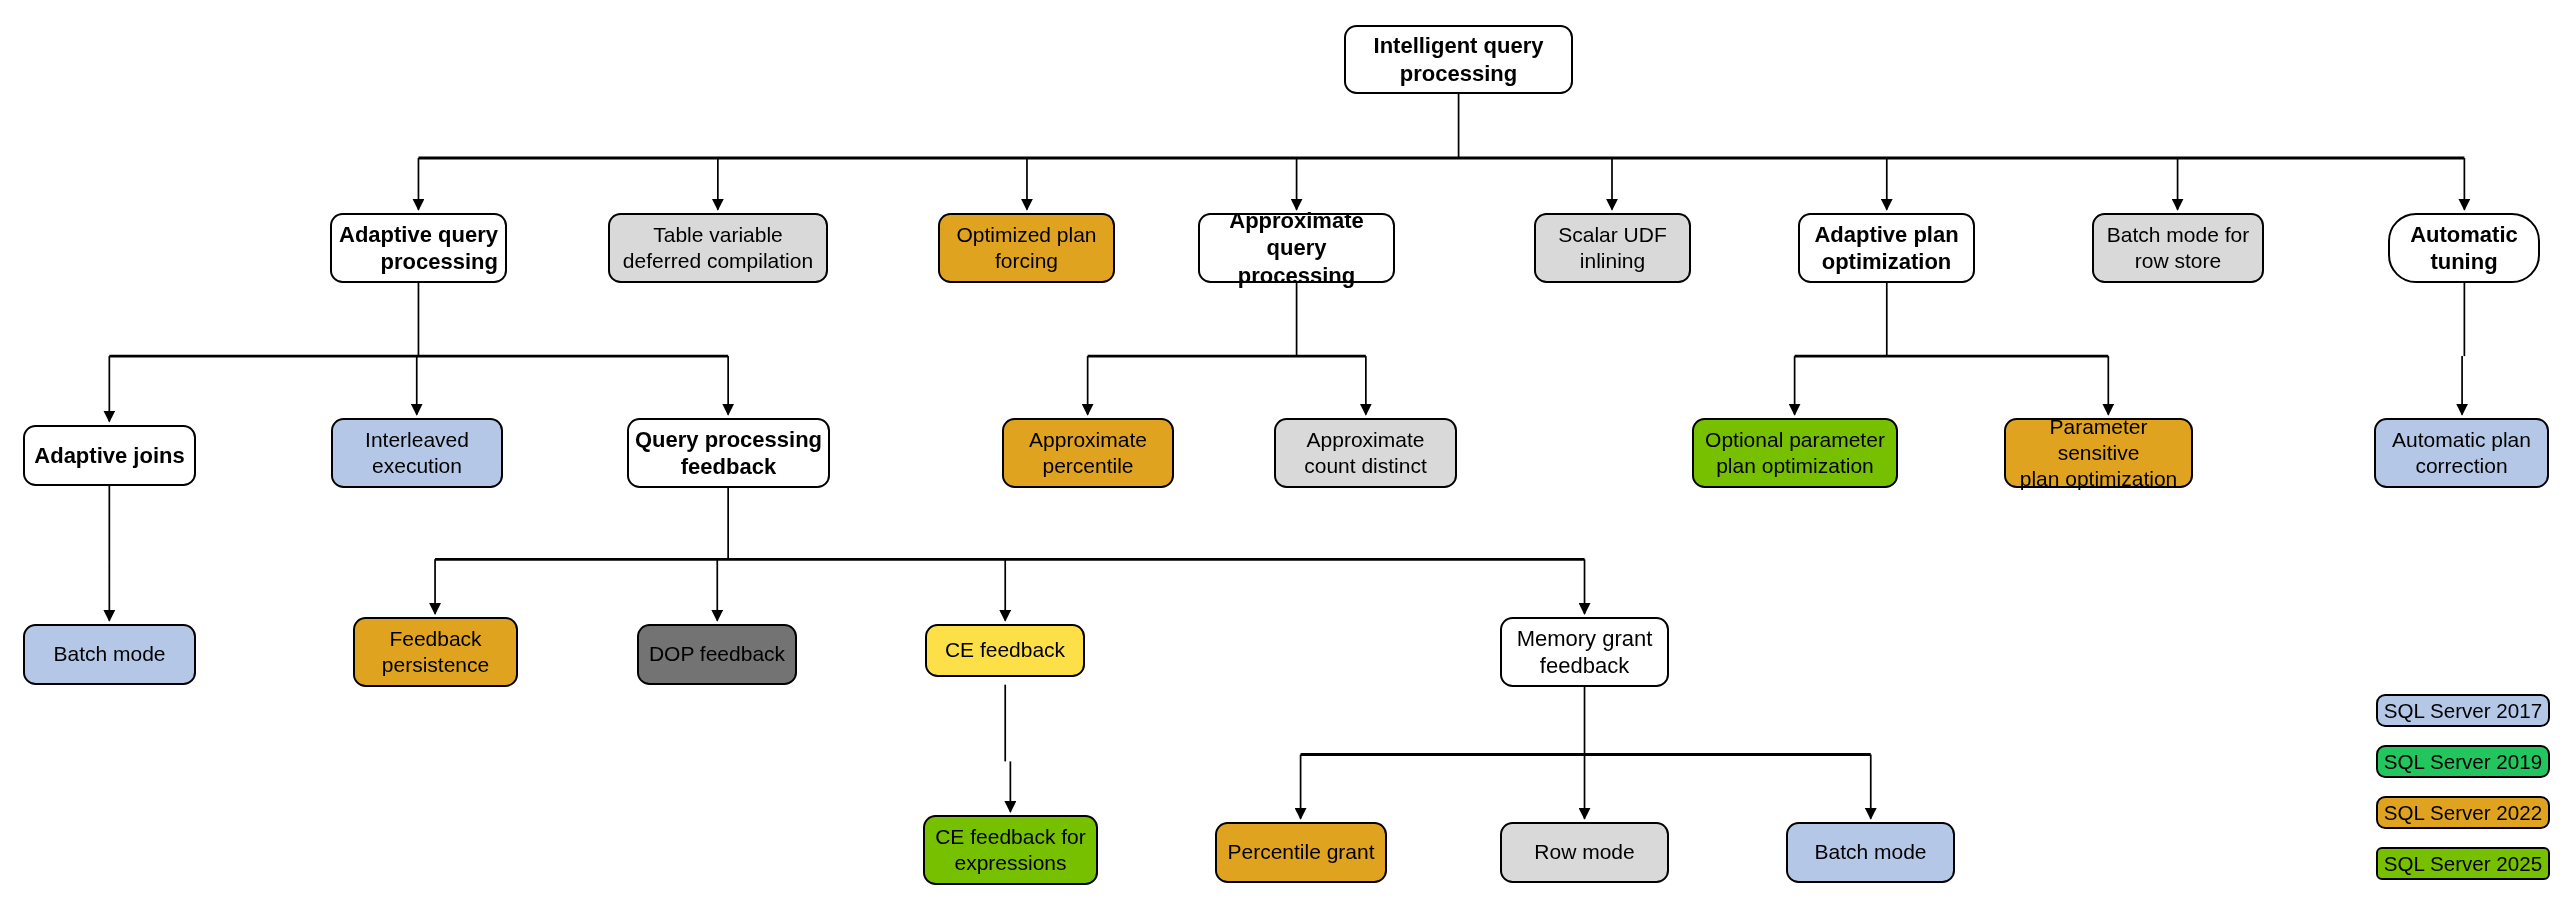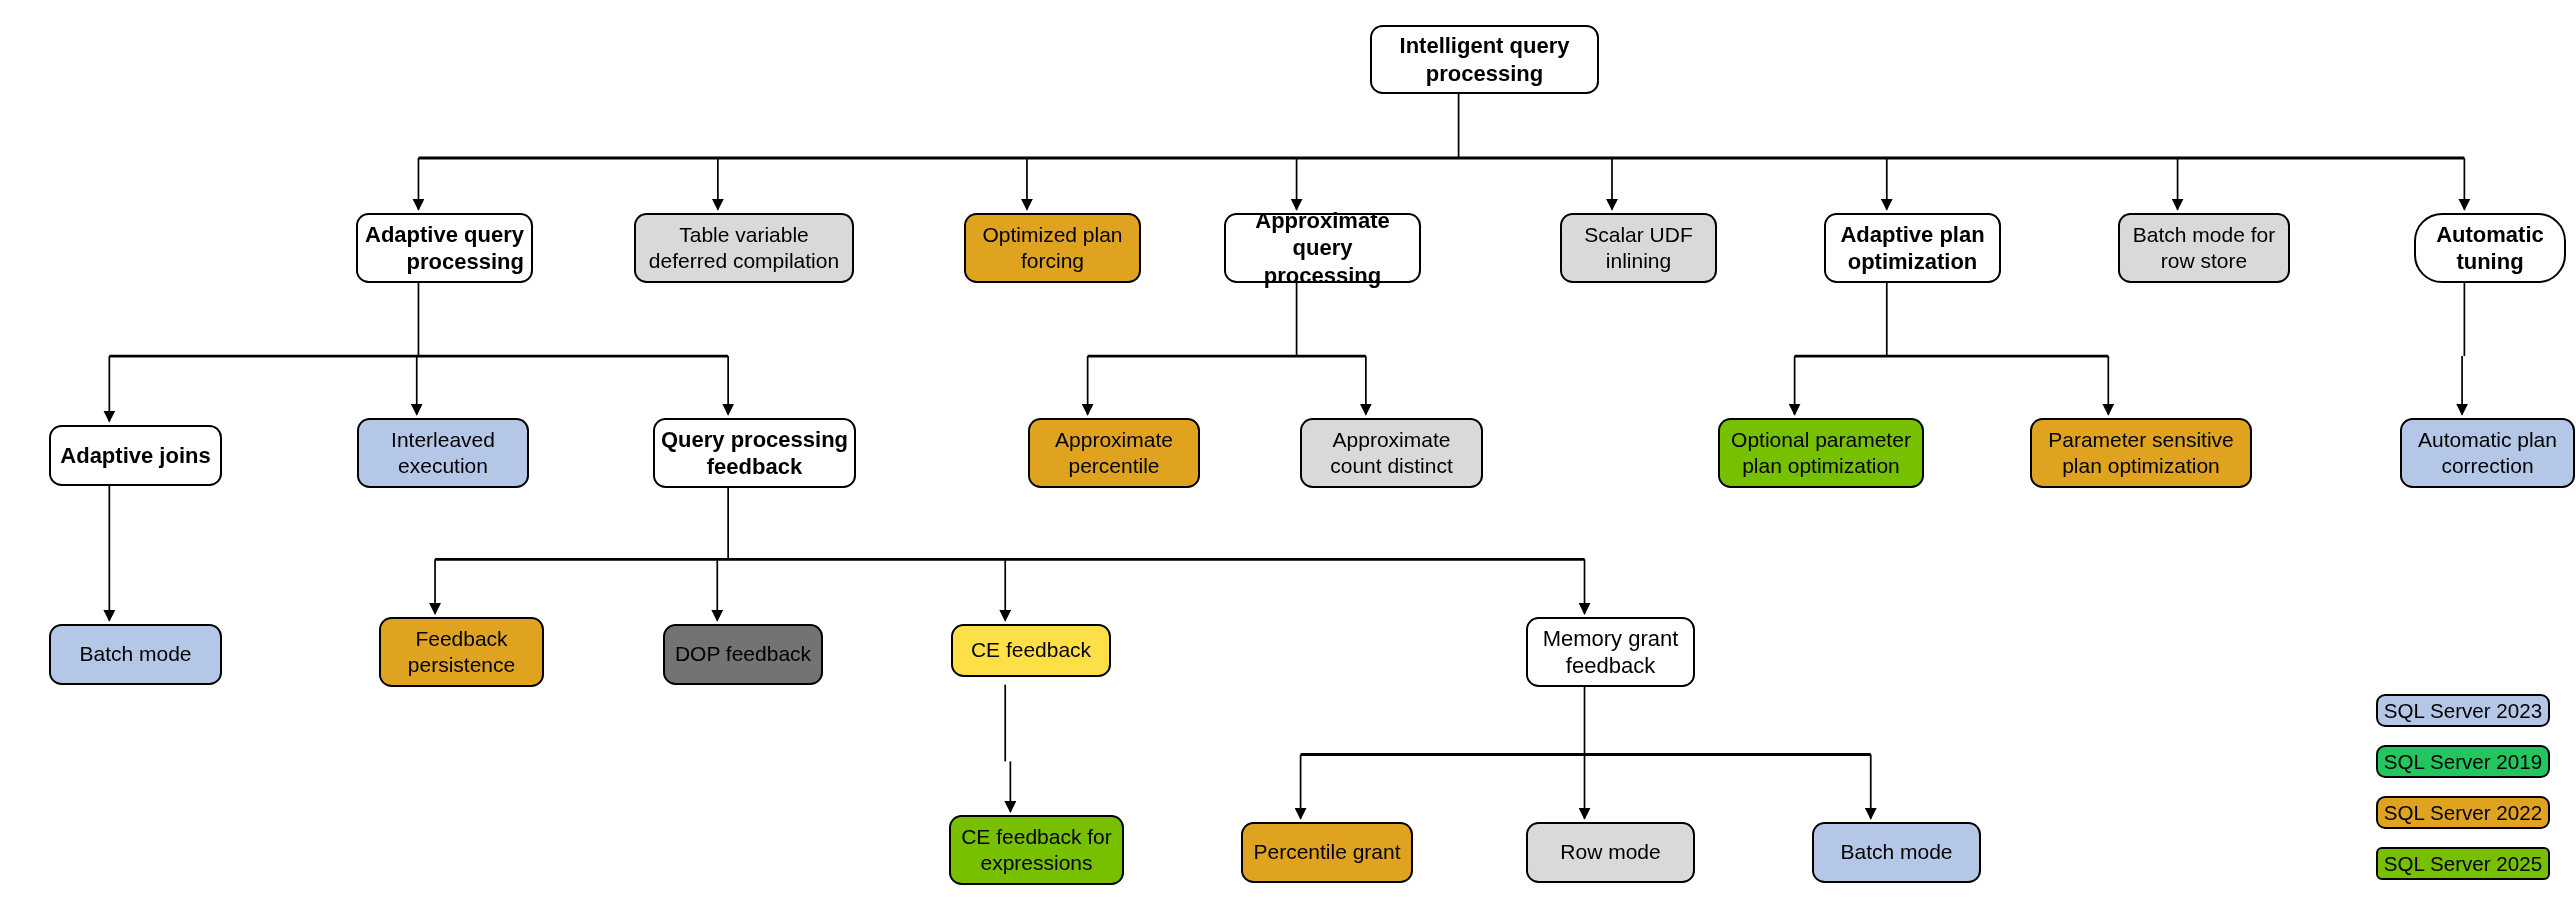--- a/index.html
+++ b/index.html
@@ -30,21 +30,20 @@
     display: flex;
     align-items: center;
     justify-content: center;
     text-align: center;
     color: #000000;
     font-size: 21px;
     line-height: 1.24;
     padding: 2.3px 5.7px;
     background: #ffffff;
     white-space: pre-line;
-    margin-left: 26px;
   }
   .node.root {
     font-weight: bold;
     font-size: 22px;
   }
   .legend {
     position: absolute;
   }
   .legend-item {
     position: absolute;
@@ -135,37 +134,37 @@
       <div class="node" style="left: 331px; top: 418px; width: 172px; height: 70px; background: rgb(180, 199, 231);">Interleaved
 execution</div>
       <div class="node root" style="left: 627px; top: 418px; width: 203px; height: 70px; background: rgb(255, 255, 255); font-weight: bold;">Query processing
 feedback</div>
       <div class="node" style="left: 1002px; top: 418px; width: 172px; height: 70px; background: rgb(223, 163, 32);">Approximate
 percentile</div>
       <div class="node" style="left: 1274px; top: 418px; width: 183px; height: 70px; background: rgb(217, 217, 217);">Approximate
 count distinct</div>
       <div class="node" style="left: 1692px; top: 418px; width: 206px; height: 70px; background: rgb(118, 192, 0);">Optional parameter
 plan optimization</div>
-      <div class="node" style="left: 2004px; top: 418px; width: 222px; height: 70px; background: rgb(223, 163, 32);">Parameter sensitive
+      <div class="node" style="left: 2004px; top: 418px; width: 189px; height: 70px; background: rgb(223, 163, 32);">Parameter sensitive
 plan optimization</div>
       <div class="node" style="left: 2374px; top: 418px; width: 175px; height: 70px; background: rgb(180, 199, 231);">Automatic plan
 correction</div>
       <div class="node" style="left: 23px; top: 624px; width: 173px; height: 61px; background: rgb(180, 199, 231);">Batch mode</div>
       <div class="node" style="left: 353px; top: 617px; width: 165px; height: 70px; background: rgb(223, 163, 32);">Feedback
 persistence</div>
       <div class="node" style="left: 637px; top: 624px; width: 160px; height: 61px; background: #737373;">DOP feedback</div>
       <div class="node" style="left: 925px; top: 624px; width: 160px; height: 53px; background: #fde047; text-align: right;">CE feedback</div>
       <div class="node root" style="left: 1500px; top: 617px; width: 169px; height: 70px; background: rgb(255, 255, 255); font-weight: normal;">Memory grant
 feedback</div>
       <div class="node" style="left: 923px; top: 815px; width: 175px; height: 70px; background: rgb(118, 192, 0);">CE feedback for
 expressions</div>
       <div class="node" style="left: 1215px; top: 822px; width: 172px; height: 61px; background: rgb(223, 163, 32);">Percentile grant</div>
       <div class="node" style="left: 1500px; top: 822px; width: 169px; height: 61px; background: rgb(217, 217, 217);">Row mode</div>
       <div class="node" style="left: 1786px; top: 822px; width: 169px; height: 61px; background: rgb(180, 199, 231);">Batch mode</div>
     </div>
   <div class="legend" id="legend-layer">
-      <div class="legend-item" style="left: 2376px; top: 694px; width: 174px; height: 33px; background: rgb(180, 199, 231);">SQL Server 2023</div>
+      <div class="legend-item" style="left: 2376px; top: 694px; width: 174px; height: 33px; background: rgb(180, 199, 231);">SQL Server 2017</div>
       <div class="legend-item" style="left: 2376px; top: 745px; width: 174px; height: 33px; background: #22c55e;">SQL Server 2019</div>
       <div class="legend-item" style="left: 2376px; top: 796px; width: 174px; height: 33px; background: rgb(223, 163, 32);">SQL Server 2022</div>
       <div class="legend-item" style="left: 2376px; top: 847px; width: 174px; height: 33px; background: rgb(118, 192, 0); border-radius: 6px;">SQL Server 2025</div>
     </div>
 </div>
 
 
 </body></html>

